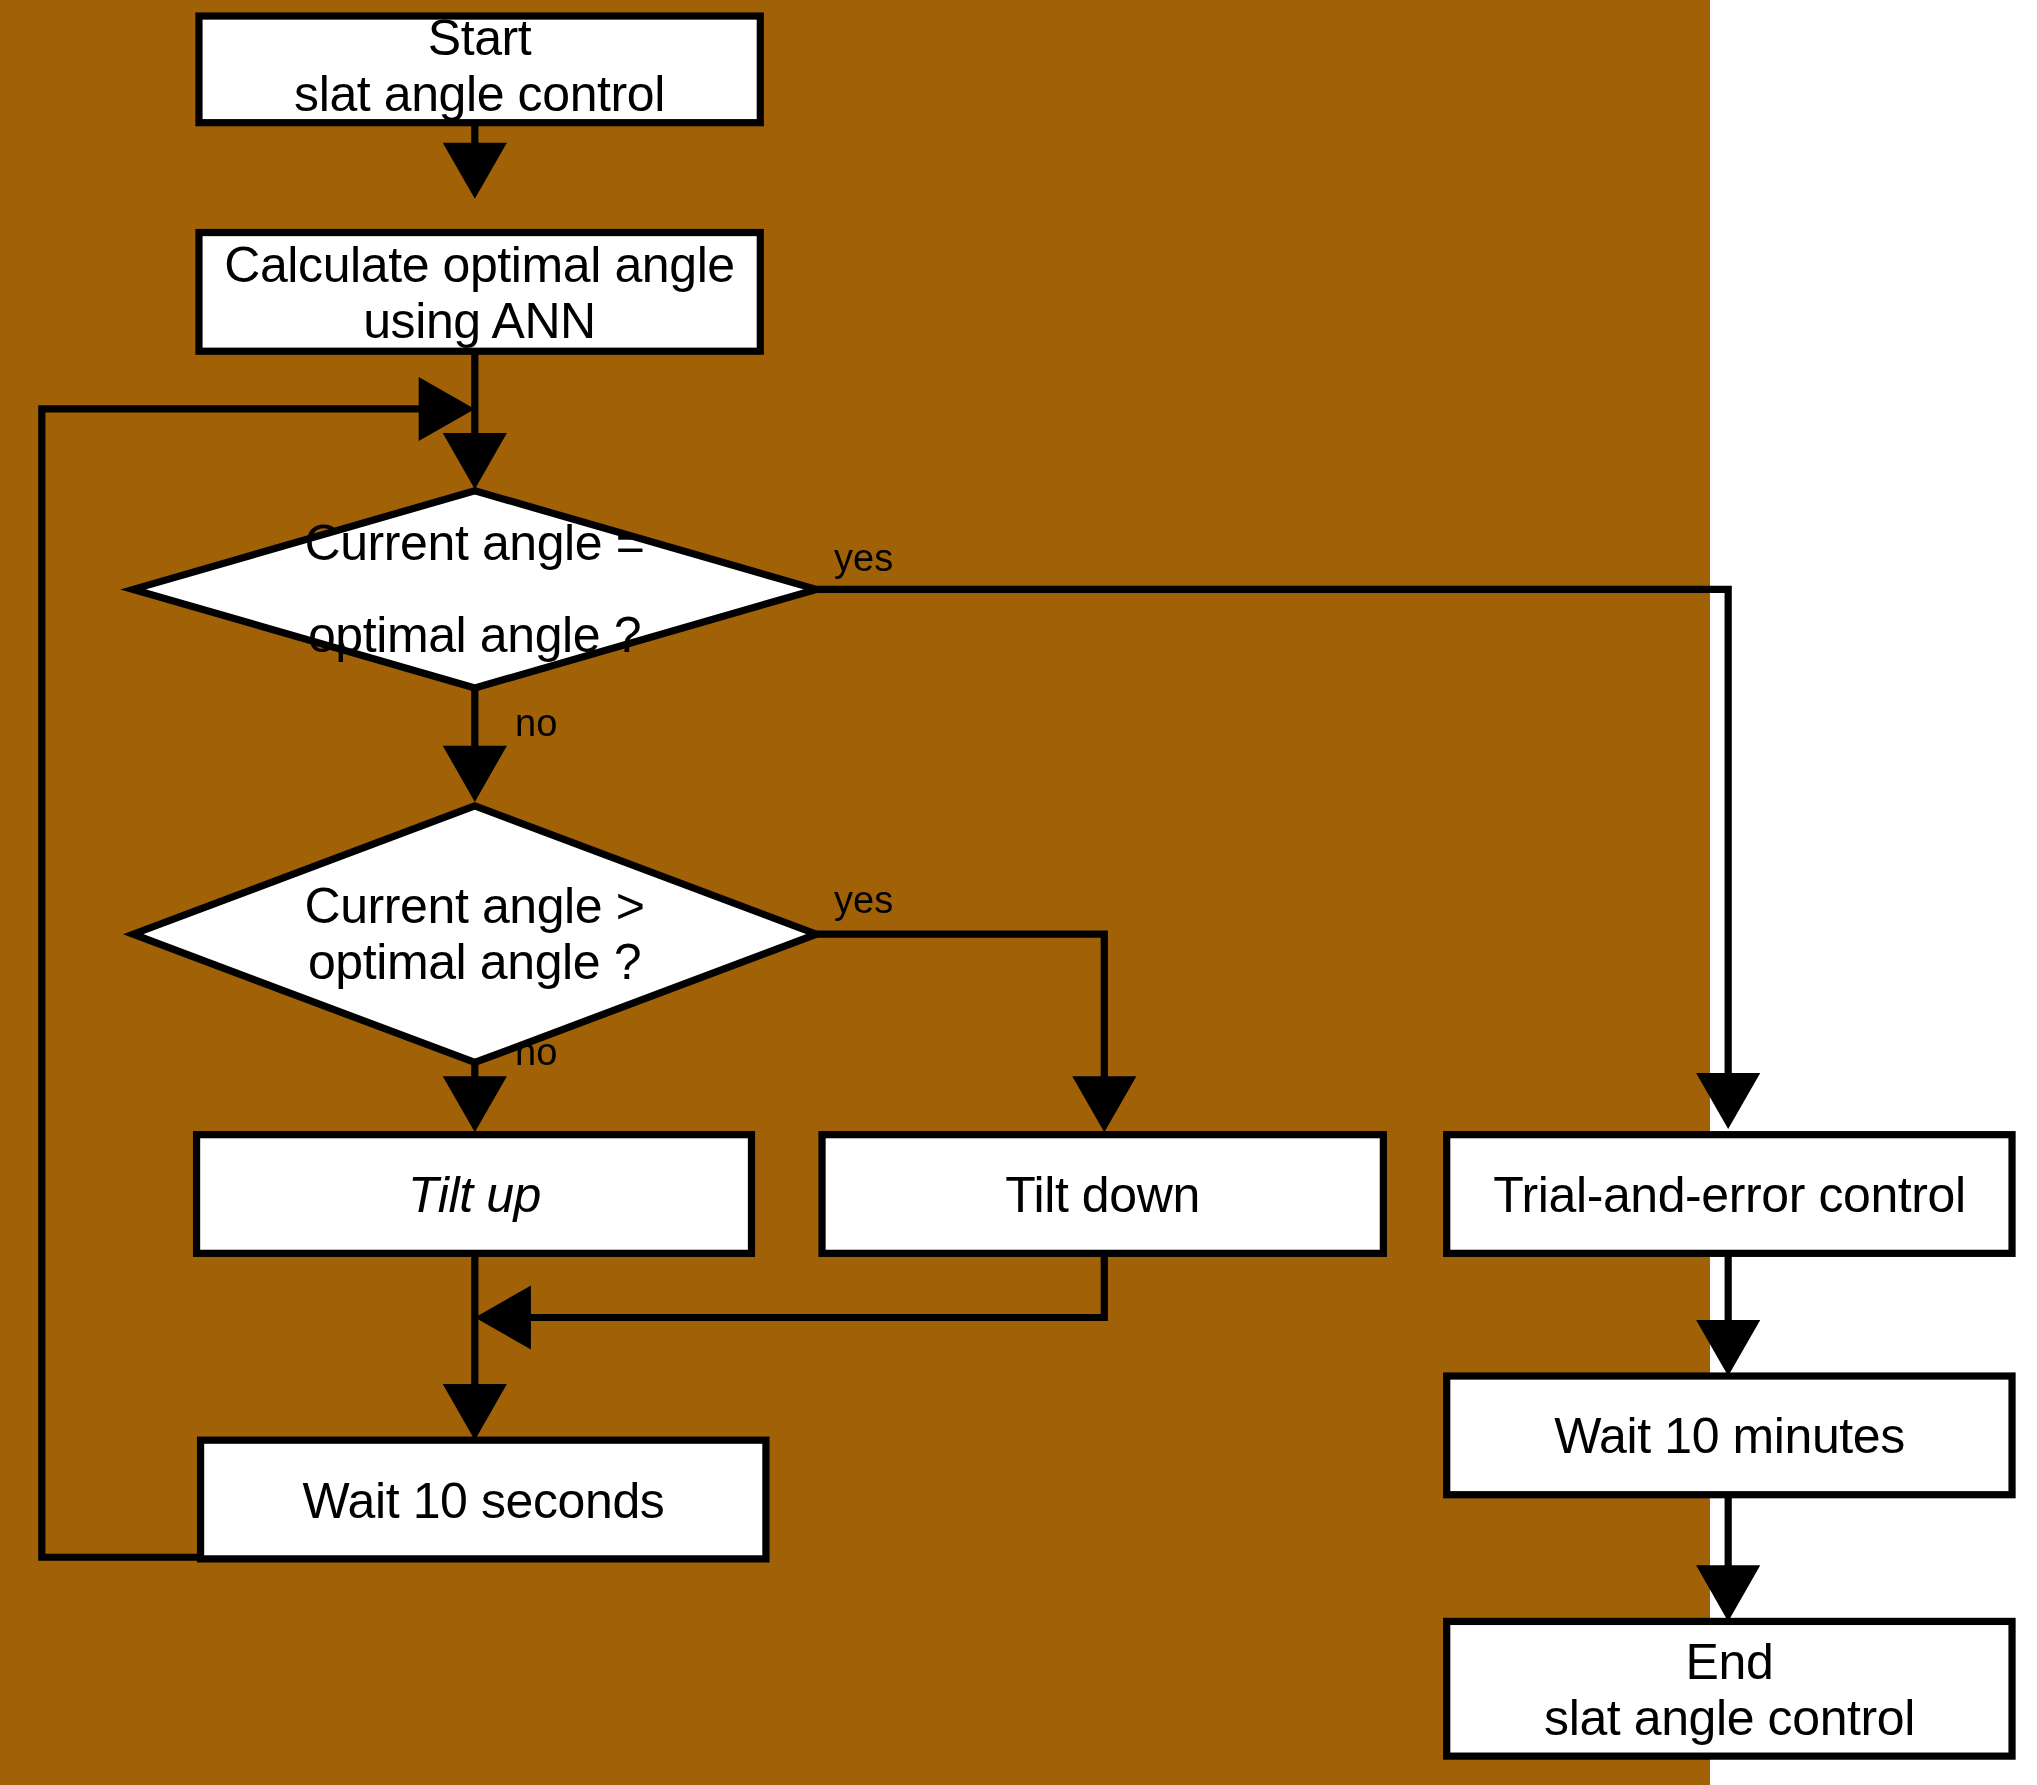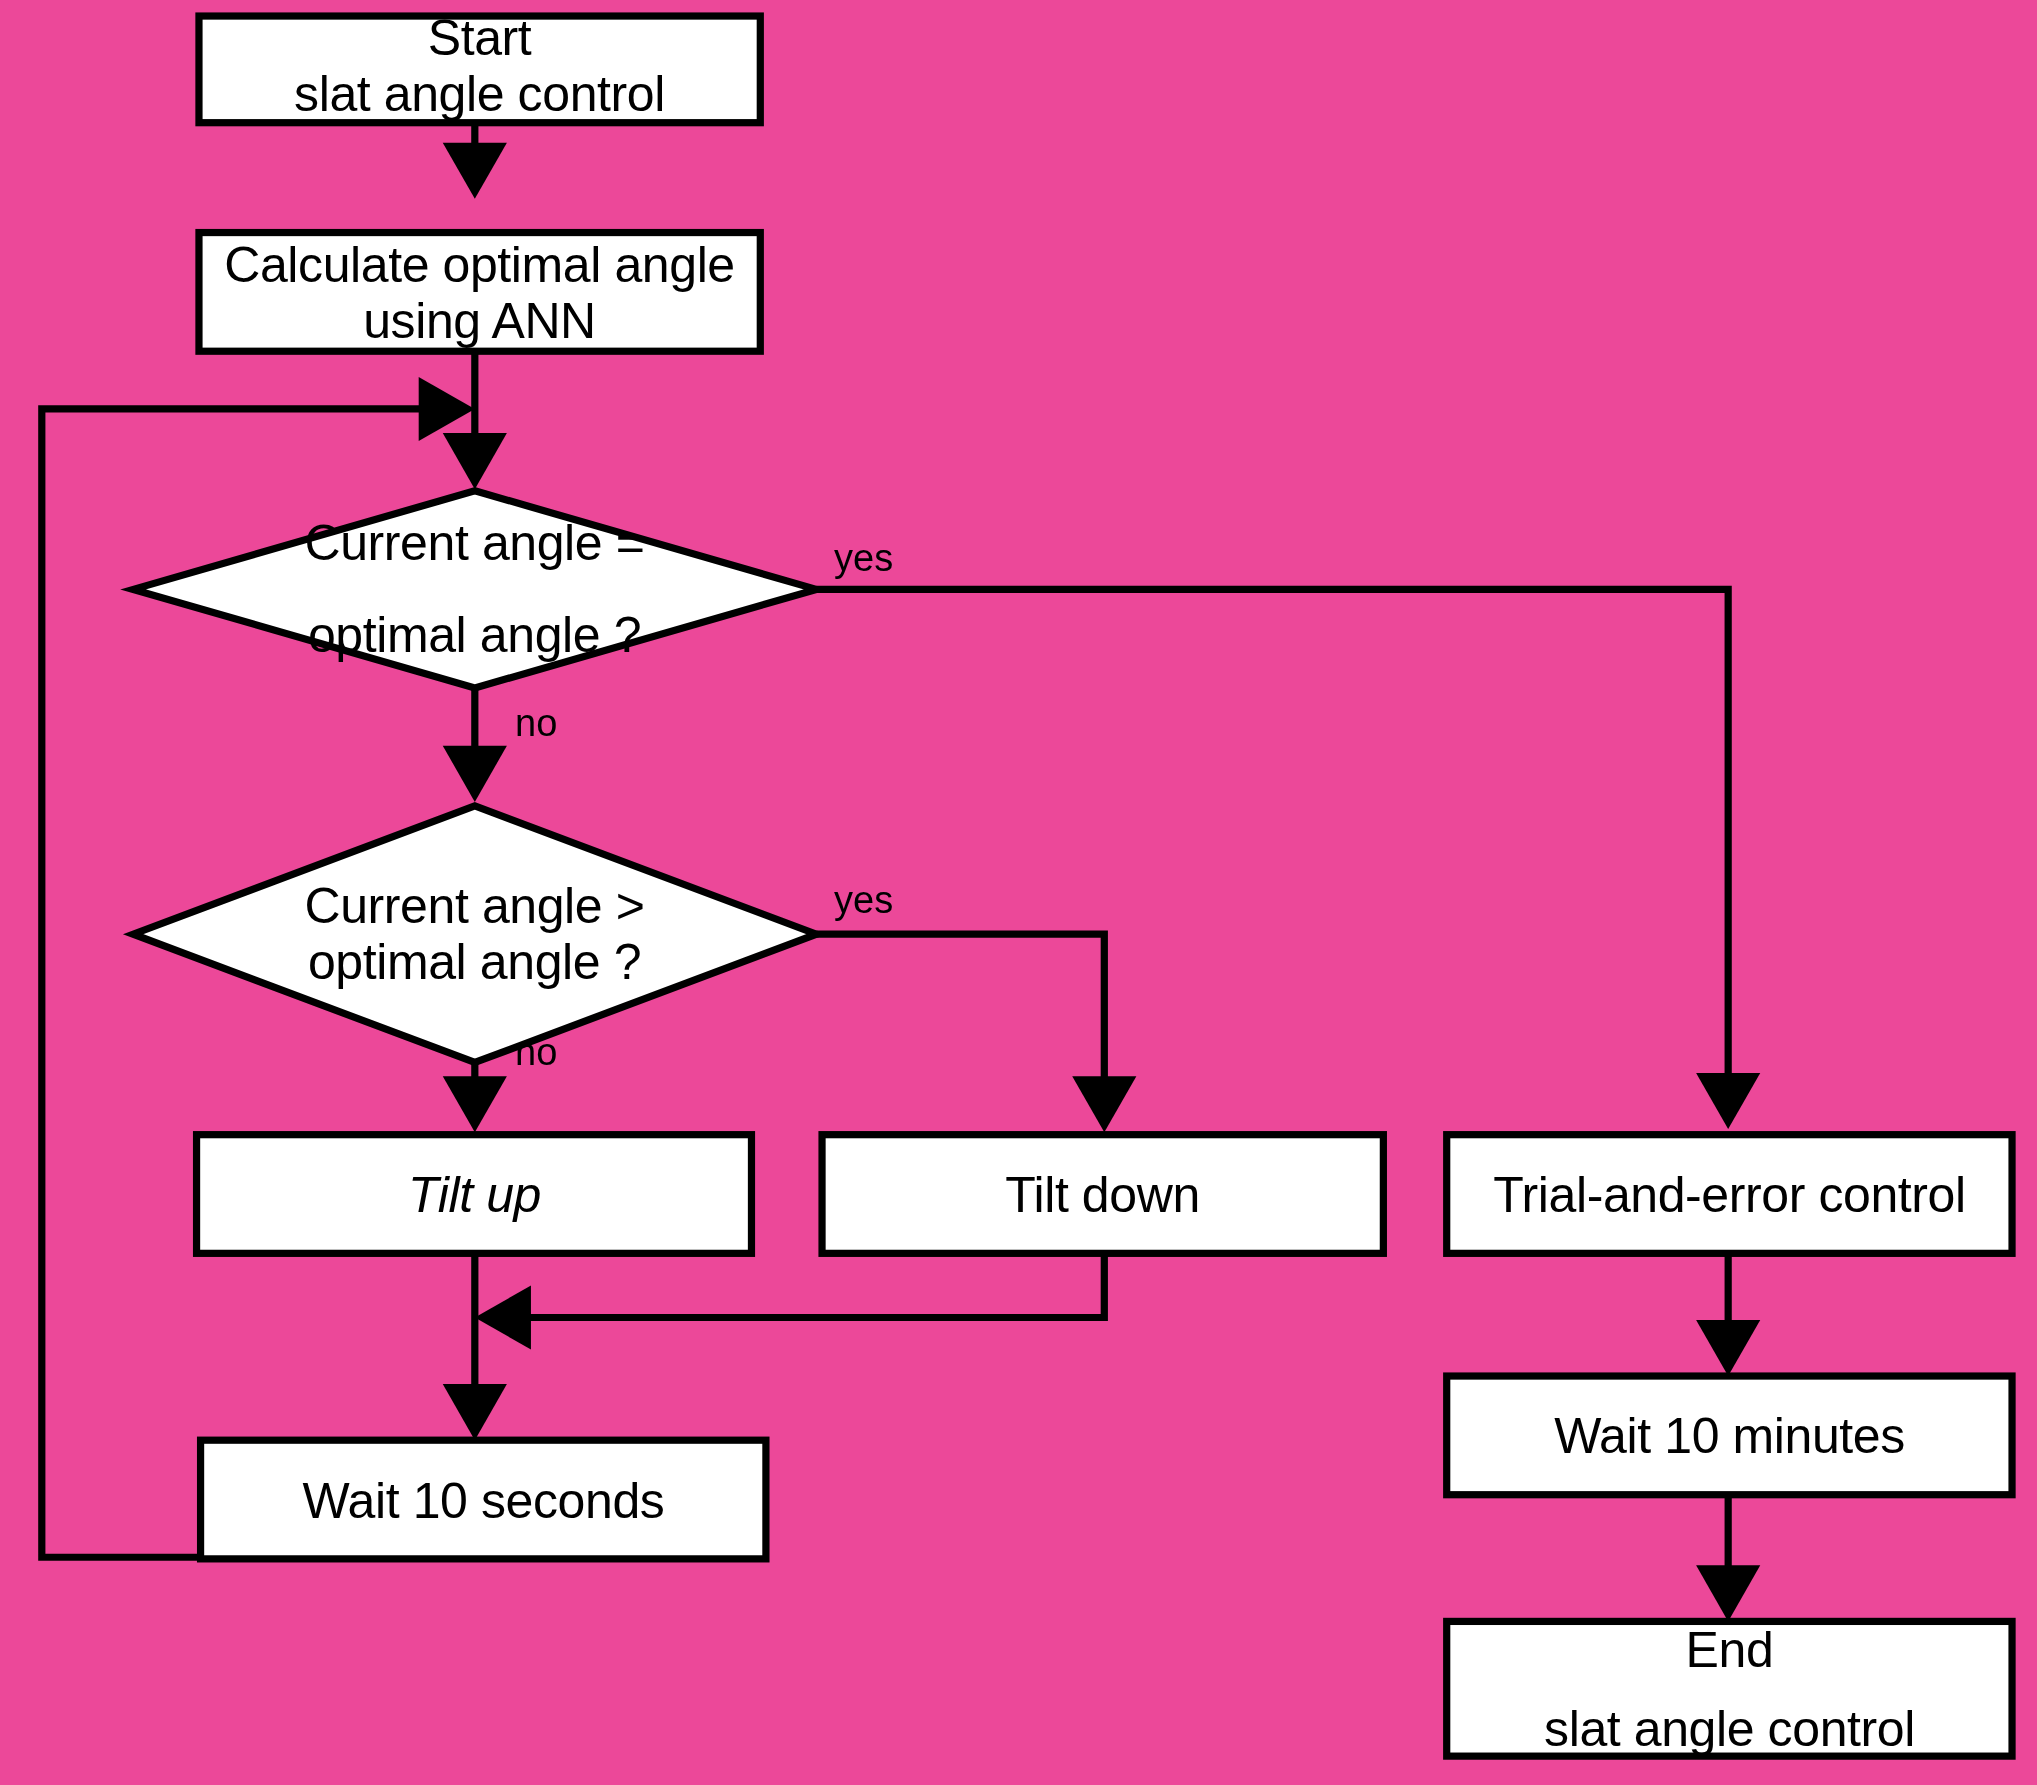--- a/index.html
+++ b/index.html
@@ -2,23 +2,23 @@
 <html style="font-size:13px"><head>
 <meta charset="utf-8">
 <style>
   html, body {
     margin: 0;
     padding: 0;
     background: #ffffff;
   }
   #canvas {
     position: relative;
-    width: 2037px;
+    width: 1710px;
     height: 1785px;
-    background: #ec4899;
+    background: #a16207;
     font-family: "Liberation Sans", sans-serif;
   }
   svg.flow {
     position: absolute;
     top: 0; left: 0;
     width: 2037px;
     height: 1785px;
     display: block;
   }
   .shape-stroke {
@@ -152,21 +152,21 @@
   </div>
 
   <div class="node-text" style="left:201px; top:1441px; width:565px; height:119px;">
     <span>Wait 10 seconds</span>
   </div>
 
   <div class="node-text" style="left:1447px; top:1376px; width:565px; height:119px;">
     <span>Wait 10 minutes</span>
   </div>
 
-  <div class="node-text" style="left:1447px; top:1622px; width:565px; height:135px;justify-content:space-between;">
+  <div class="node-text" style="left:1447px; top:1622px; width:565px; height:135px;">
     <span>End</span>
     <span>slat angle control</span>
   </div>
 
   <div class="edge-label" style="left:834px; top:539px;">yes</div>
 
   <div class="edge-label" style="left:515px; top:704px;">no</div>
 
   <div class="edge-label" style="left:834px; top:881px;">yes</div>
 

